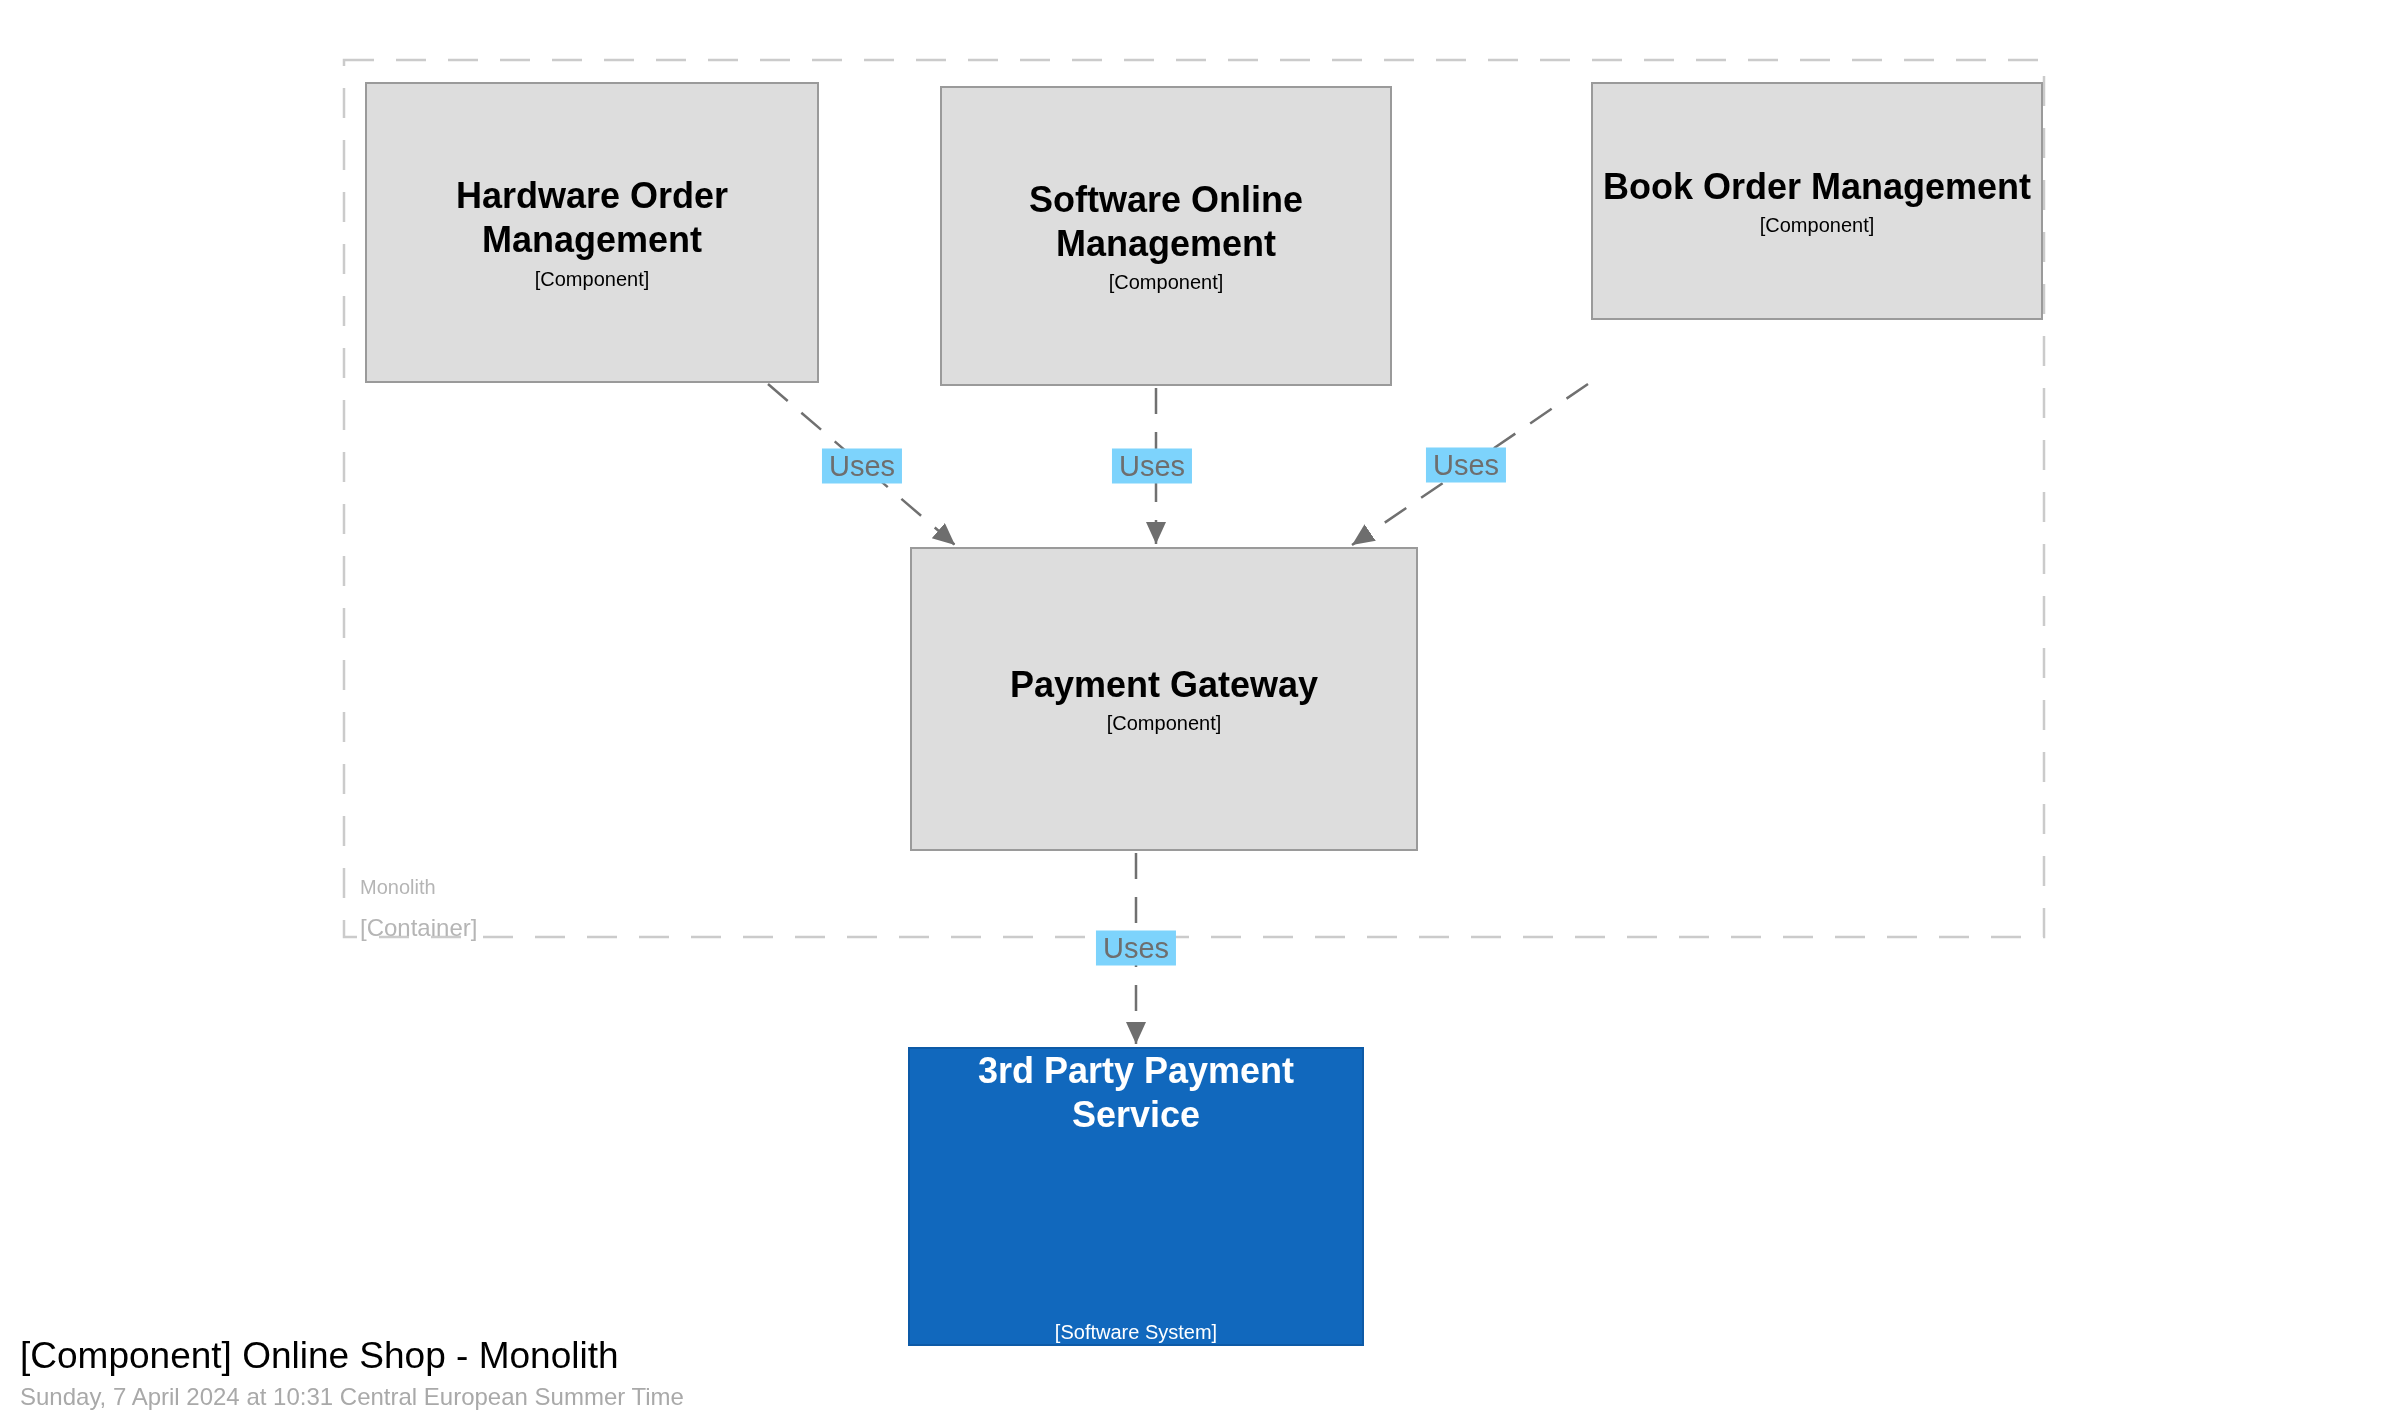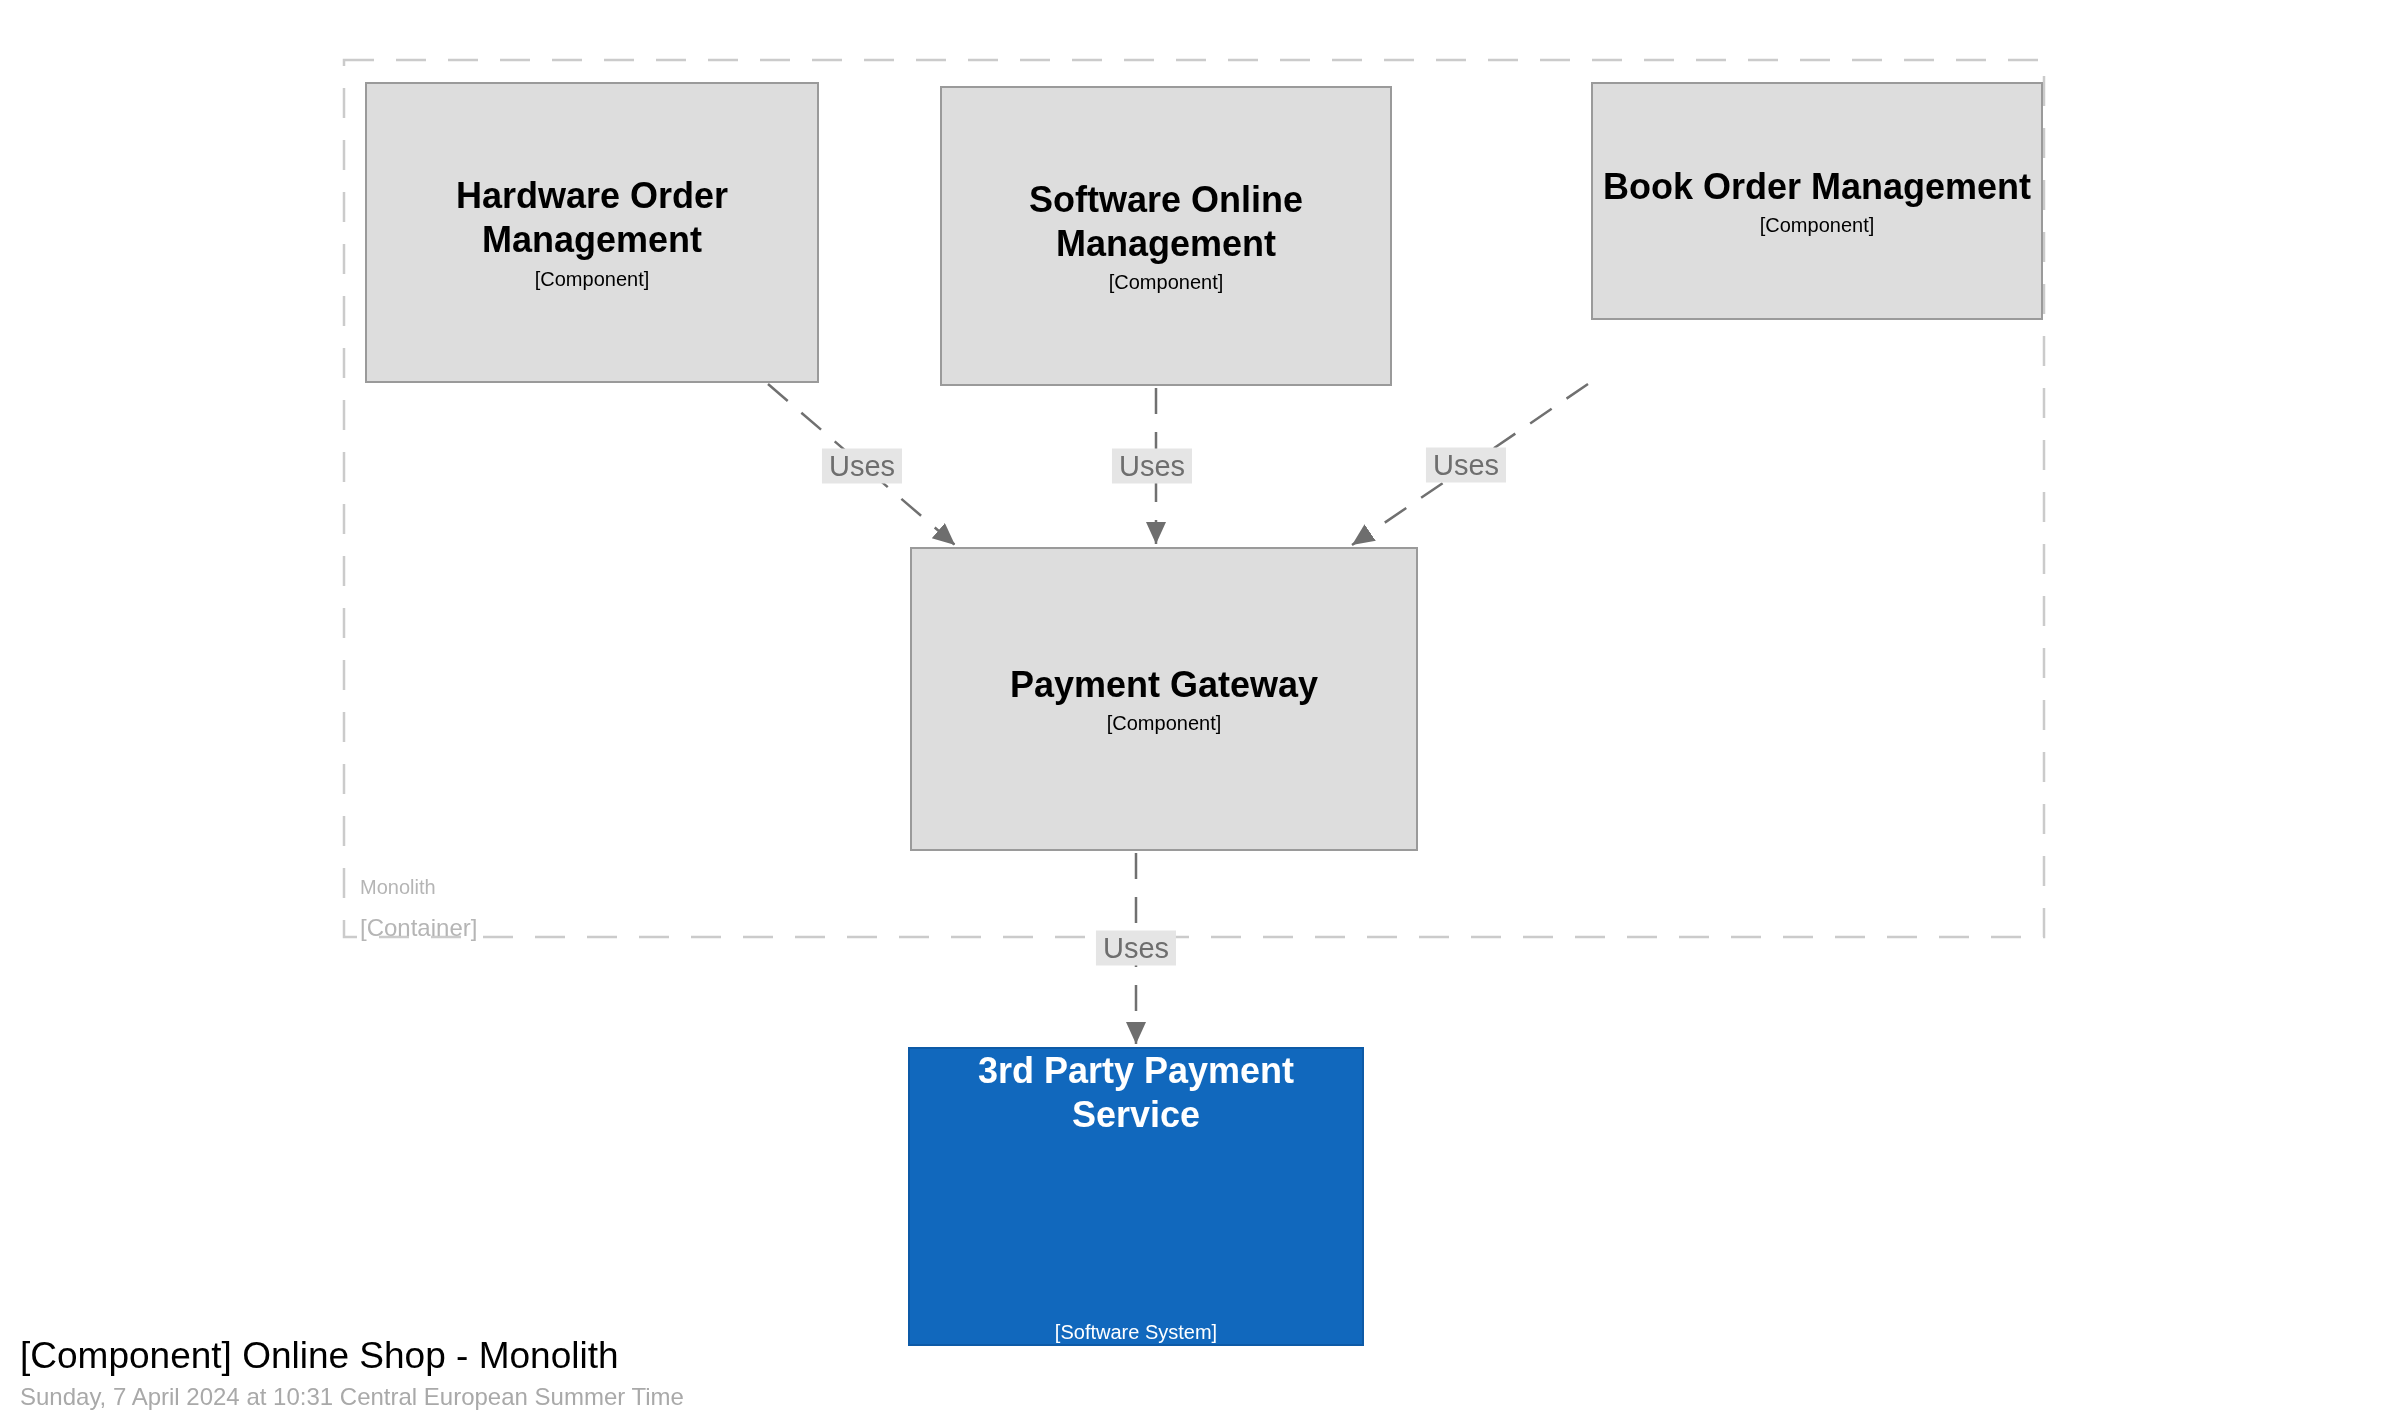--- a/index.html
+++ b/index.html
@@ -58,21 +58,21 @@
   #node-software  { left: 940px;  top: 86px;   width: 452px; height: 300px; }
   #node-book      { left: 1575px; top: 82px;   width: 452px; height: 238px; margin-left: 16px; }
   #node-payment   { left: 910px;  top: 547px;  width: 508px; height: 304px; }
   #node-thirdparty{ left: 908px;  top: 1047px; width: 456px; height: 299px; justify-content: space-between; }
   
   .edge-label {
     position: absolute;
     transform: translate(-50%, -50%);
     font-size: 29px;
     color: #6e6e6e;
-    background: #e5e5e5;
+    background: #7dd3fc;
     padding: 1px 7px;
     white-space: nowrap;
   }
   #edge-label-1 { left: 862px;  top: 466px; }
   #edge-label-2 { left: 1152px; top: 466px; }
   #edge-label-3 { left: 1466px; top: 465px; }
   #edge-label-4 { left: 1136px; top: 948px; }
   
   .boundary-label {
     position: absolute;

